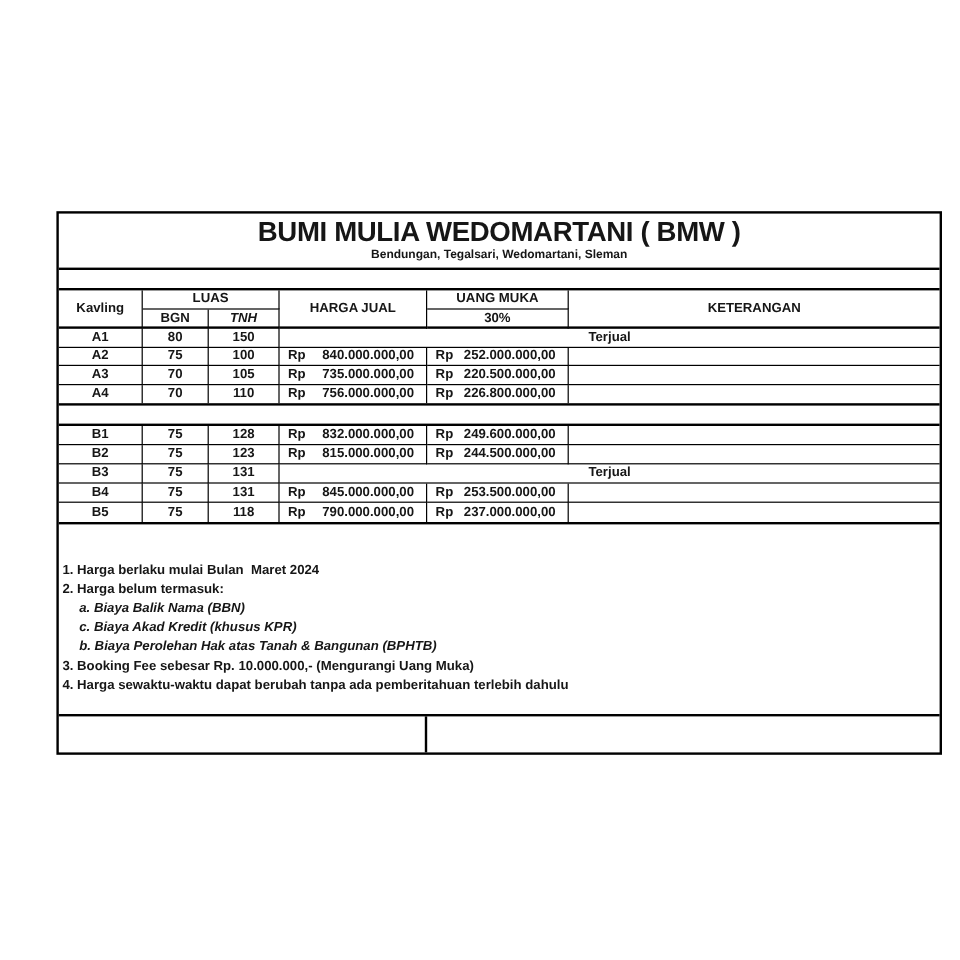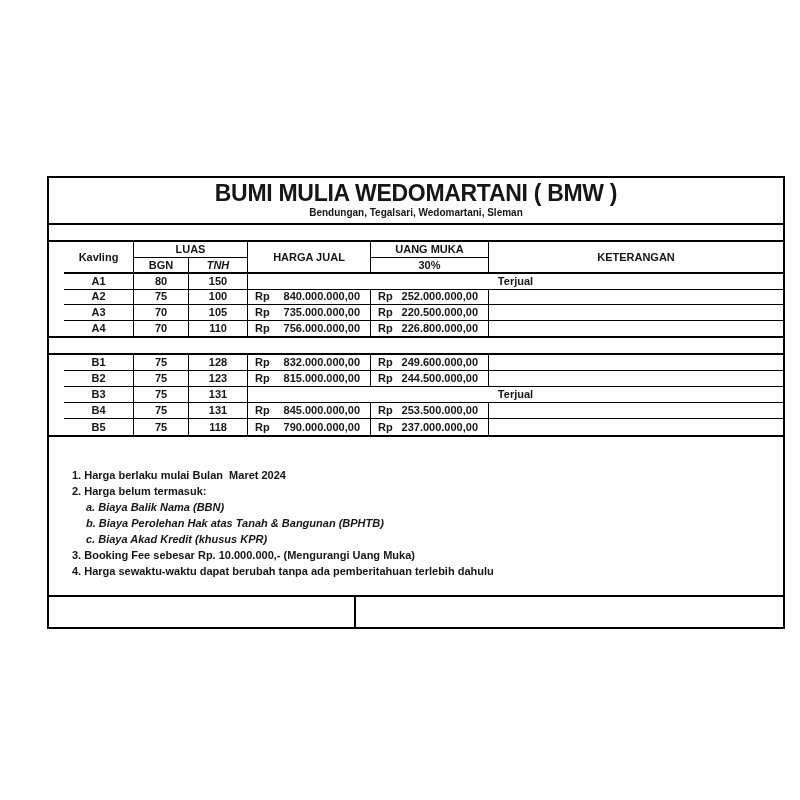--- a/index.html
+++ b/index.html
@@ -21,21 +21,20 @@
   .doc-subtitle{ font-size:10px;  line-height:14px; }
 
   .gap { height:15px; }
 
   
   .grid {
     display:grid; width:100%;
     grid-template-columns:70px 55px 59px 123px 118px 1fr;
     border-top:2px solid #000; border-bottom:2px solid #000;
     font-size:11px;
-    padding-left:15px;
   }
   .grid-a { grid-template-rows:16px 16px repeat(4, 15.5px); }
   .grid-b { grid-template-rows:repeat(5, 16px); }
 
   .c {
     border-right:1.5px solid #000; border-bottom:1.5px solid #000;
     display:flex; align-items:center; justify-content:center;
     overflow:hidden; line-height:1;
   }
   .c.lastcol { border-right:none; }
@@ -51,21 +50,21 @@
   .h-luas    { grid-row:1;   grid-column:2/4;text-align:right; }
   .h-bgn     { grid-row:2;   grid-column:2; }
   .h-tnh     { grid-row:2;   grid-column:3;font-style:italic; }
   .h-harga   { grid-row:1/3; grid-column:4; }
   .h-uang    { grid-row:1;   grid-column:5; }
   .h-pct     { grid-row:2;   grid-column:5; }
   .h-ket     { grid-row:1/3; grid-column:6; }
 
   
   .notes { flex:1 1 auto; padding:30px 6px 0 3px; }
-  .note-line { font-size:11px; line-height:16px; white-space:pre;margin-left:20px; }
+  .note-line { font-size:11px; line-height:16px; white-space:pre; }
   .note-line.indent { padding-left:14px;font-style:italic; }
 
   
   .footer-row { height:32px; border-top:2px solid #000; display:flex; flex:0 0 auto; }
   .footer-left  { width:307px; border-right:2px solid #000; }
   .footer-right { flex:1; }
 </style>
 </head>
 <body>
 
@@ -193,22 +192,22 @@
         <span>Rp</span>
         <span class="amt">237.000.000,00</span>
       </div>
     <div class="c lastcol lastrow"></div>
   </div>
 
   <div class="notes">
     <div class="note-line">1. Harga berlaku mulai Bulan  Maret 2024</div>
     <div class="note-line">2. Harga belum termasuk:</div>
     <div class="note-line indent">a. Biaya Balik Nama (BBN)</div>
+    <div class="note-line indent">c. Biaya Akad Kredit (khusus KPR)</div>
     <div class="note-line indent">b. Biaya Perolehan Hak atas Tanah &amp; Bangunan (BPHTB)</div>
-    <div class="note-line indent">c. Biaya Akad Kredit (khusus KPR)</div>
     <div class="note-line">3. Booking Fee sebesar Rp. 10.000.000,- (Mengurangi Uang Muka)</div>
     <div class="note-line">4. Harga sewaktu-waktu dapat berubah tanpa ada pemberitahuan terlebih dahulu</div>
   </div>
 
   <div class="footer-row">
     <div class="footer-left"></div>
     <div class="footer-right"></div>
   </div>
 
 </div>

